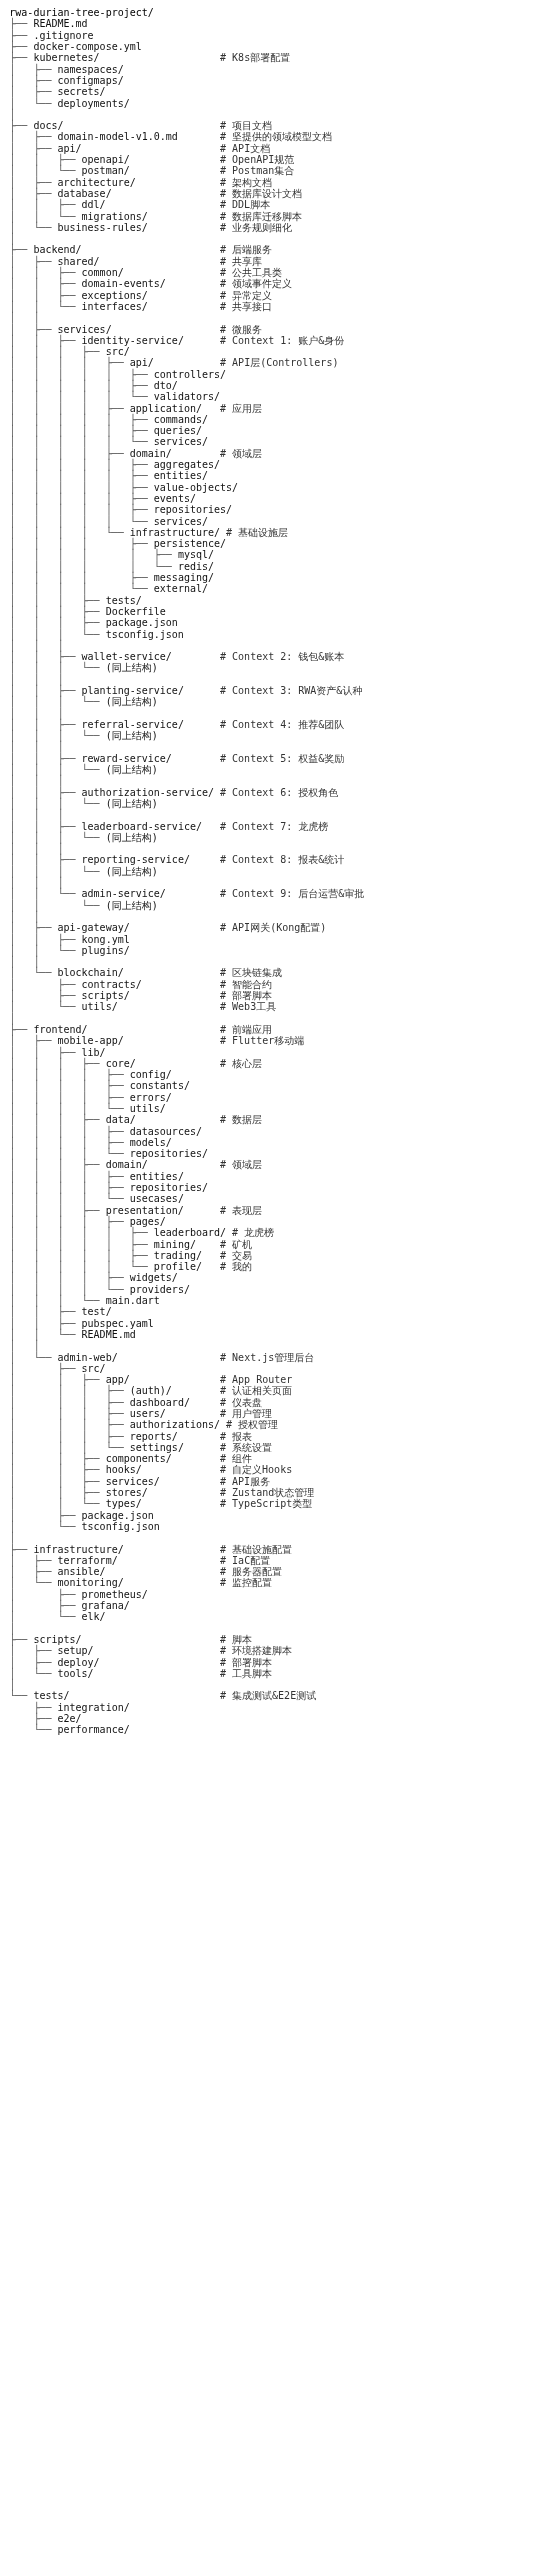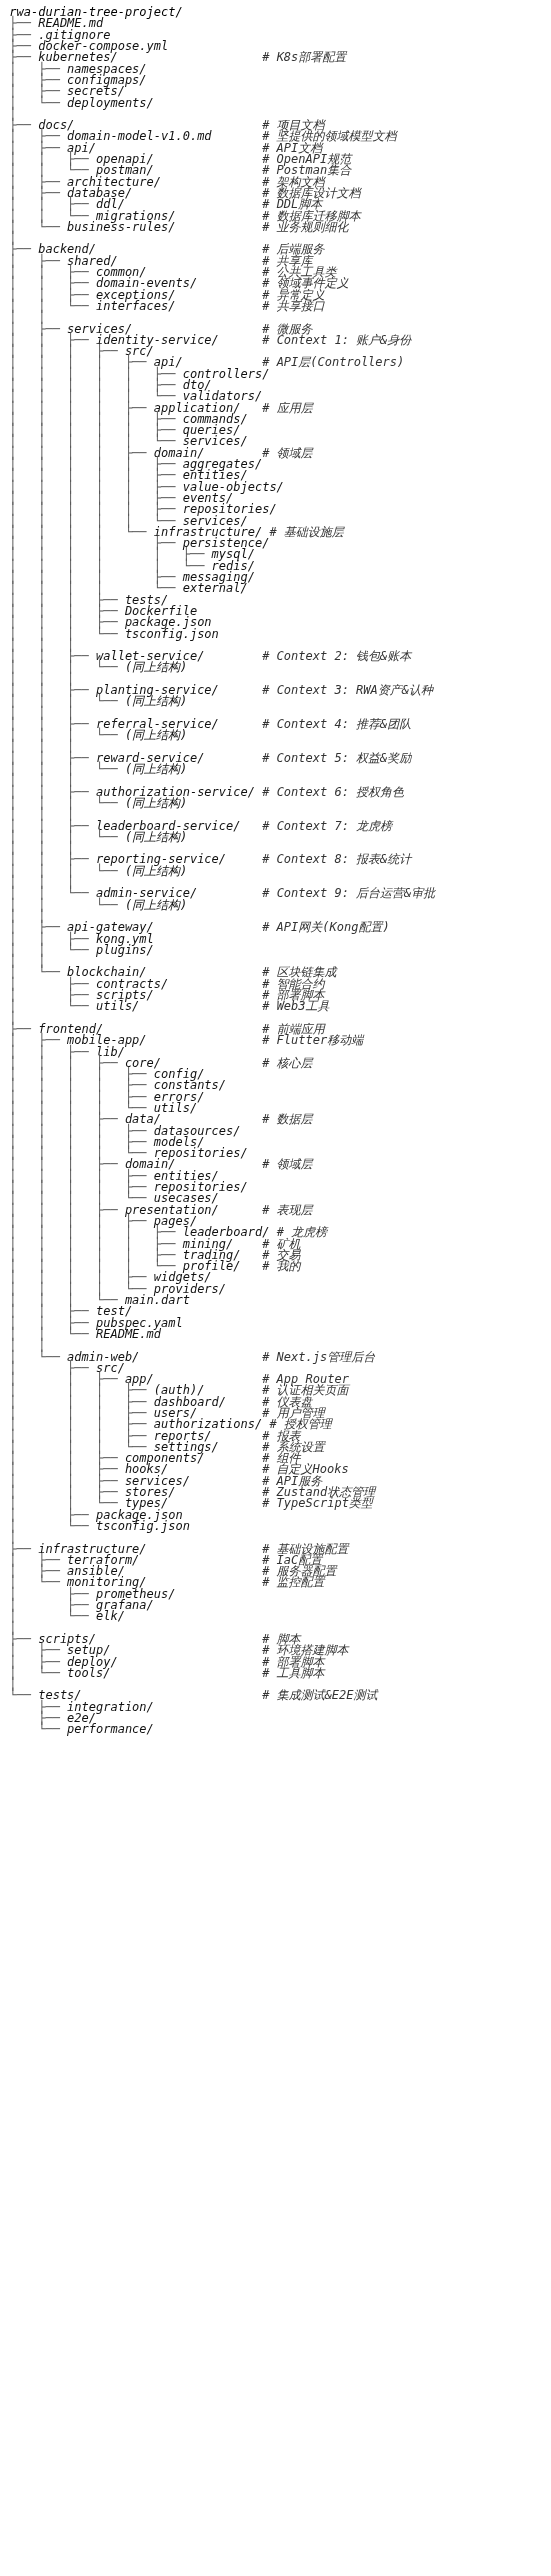--- a/index.html
+++ b/index.html
@@ -6,25 +6,24 @@
     margin: 0;
     padding: 0;
     background: #ffffff;
   }
   body {
     width: 551px;
     font-family: "DejaVu Sans Mono", "Liberation Mono", monospace;
   }
   #tree {
     padding: 7.2px 0 20.6px 9.3px;
-    font-size: 12px;
+    font-size: 10px;
     line-height: 11.3px;
     color: #1a1a1a;
     white-space: pre;
-    font-style: italic;
   }
   .row {
     display: flex;
     align-items: baseline;
     height: 11.3px;
   }
   .glyph {
     white-space: pre;
     color: #555555;
     flex: 0 0 auto;

